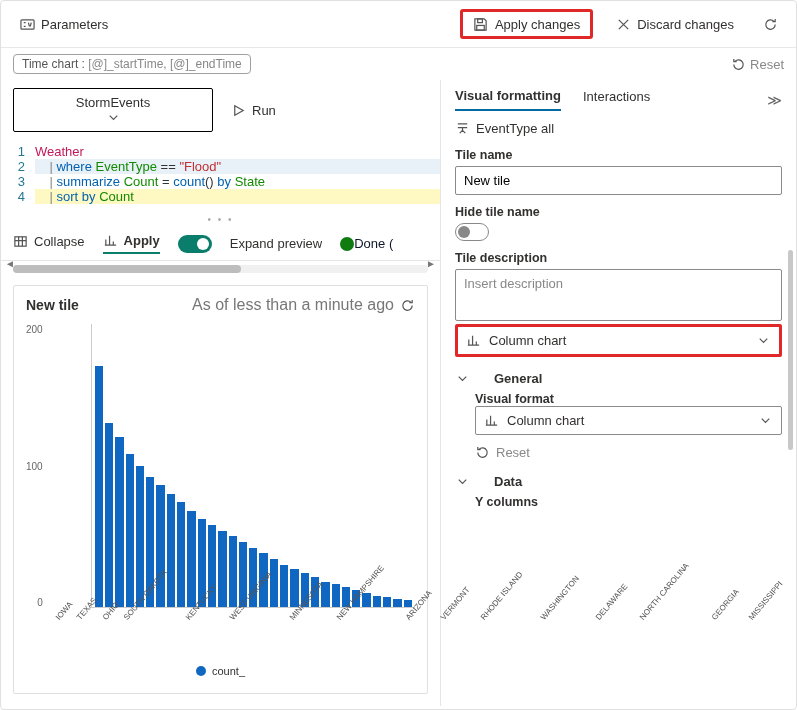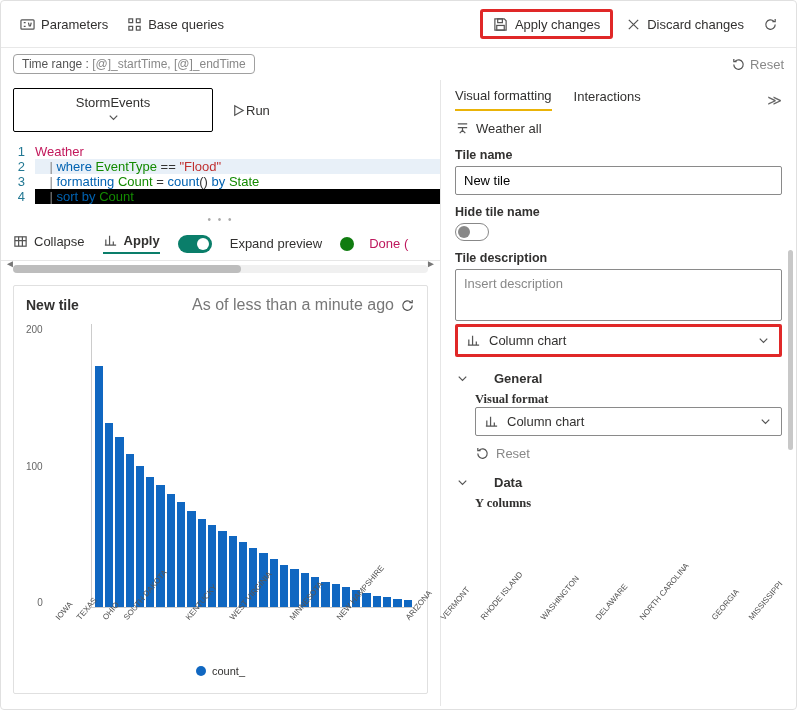--- a/index.html
+++ b/index.html
@@ -1,65 +1,65 @@
 <!DOCTYPE html>
 <html><head>
 <meta charset="utf-8">
 <style>
   * { box-sizing: border-box; margin: 0; padding: 0; font-family: "Segoe UI", Arial, sans-serif; }
   body { width: 797px; height: 710px; background: #fff; border: 1px solid #e0e0e0; border-radius: 4px; overflow: hidden; font-size: 13px; color: #323130; }
 
   
-  .topbar { display: flex; align-items: center; padding: 8px 12px; gap: 6px; border-bottom: 1px solid #e8e8e8; text-align: center; }
+  .topbar { display: flex; align-items: center; padding: 8px 12px; gap: 16px; border-bottom: 1px solid #e8e8e8; text-align: center; }
   .topbar .spacer { flex: 1; }
   .tb-item { display: flex; align-items: center; gap: 6px; cursor: pointer; padding: 4px 6px; }
   .tb-icon { width: 16px; height: 16px; display: flex; align-items: center; justify-content: center; }
   .highlight-red { border: 3px solid #e02828; border-radius: 3px; padding: 4px 10px; }
   
   
   .timerange-row { display: flex; align-items: center; padding: 6px 12px; gap: 10px; }
   .timerange-pill { border: 1px solid #a0a0a0; border-radius: 4px; padding: 2px 8px; font-size: 12px; color: #555; }
   .timerange-pill .gray { color: #888; }
   .timerange-row .spacer { flex: 1; }
   .reset-link { display: flex; align-items: center; gap: 4px; color: #888; cursor: pointer; }
 
   
   .main { display: flex; height: calc(100% - 82px); }
   .left { width: 440px; border-right: 1px solid #e6e6e6; display: flex; flex-direction: column; position: relative; }
   .right { flex: 1; display: flex; flex-direction: column; position: relative; }
 
   
   .query-head { display: flex; align-items: center; gap: 12px; padding: 8px 12px; }
   .dropdown { border: 1px solid #000000; border-radius: 2px; padding: 6px 10px; display: flex; align-items: center; justify-content: space-between; width: 200px; background: #fff; flex-direction: column; }
-  .run-btn { display: flex; align-items: center; cursor: pointer; padding: 4px 6px; }
+  .run-btn { display: flex; align-items: center; gap: 6px; cursor: pointer; padding: 4px 6px; }
 
   
   .code { font-family: Consolas, monospace; font-size: 13px; padding: 4px 0 8px 0; background: #fff; }
   .code-line { display: flex; }
   .gutter { width: 34px; text-align: right; color: #237893; padding-right: 10px; user-select: none; }
   .ln { flex: 1; white-space: pre; padding-right: 8px; }
   .ln.hl { background: #e8f0f8; }
-  .ln.hl2 { background: #000000; }
+  .ln.hl2 { background: #fef9c3; }
   .tbl { color: #c2185b; }
   .pipe { color: #888; }
   .kw { color: #0062b1; }
   .fld { color: #138a00; }
   .op { color: #333; }
   .str { color: #c03030; }
   .fn { color: #0062b1; }
 
   .drag-dots { text-align: center; color: #aaa; letter-spacing: 2px; padding: 2px 0; font-size: 10px; }
 
   
   .res-tabs { display: flex; align-items: center; gap: 18px; padding: 6px 12px; border-bottom: 1px solid #e6e6e6; overflow: hidden; white-space: nowrap; }
   .res-tab { display: flex; align-items: center; gap: 6px; cursor: pointer; padding-bottom: 4px; }
   .res-tab.active { border-bottom: 2px solid #0a7e6a; font-weight: 600; }
   .toggle { width: 34px; height: 18px; border-radius: 9px; background: #0a7e6a; position: relative; }
   .toggle::after { content: ""; position: absolute; width: 12px; height: 12px; background: #fff; border-radius: 50%; top: 3px; right: 3px; }
-  .done { display: flex; align-items: center; gap: 15px; color: #be185d; }
+  .done { display: flex; align-items: center; gap: 0; color: #0f172a; }
   .done .check-circle { width: 14px; height: 14px; border-radius: 50%; background: #107c10; }
 
   .hscroll-track { height: 8px; margin: 4px 12px; background: #f0f0f0; border-radius: 4px; position: relative; }
   .hscroll-thumb { position: absolute; left: 0; width: 55%; height: 100%; background: #bdbdbd; border-radius: 4px; }
   .hscroll-arrow { position: absolute; top: -3px; font-size: 10px; color: #777; }
 
   
   .card { margin: 8px 12px 12px 12px; border: 1px solid #e0e0e0; border-radius: 2px; padding: 10px 12px; flex: 1; display: flex; flex-direction: column; }
   .card-head { display: flex; align-items: center; justify-content: space-between; }
   .card-title { font-weight: 600; font-size: 14px; }
@@ -70,64 +70,53 @@
   .bars { position: absolute; left: 0; right: 0; bottom: 0; top: 0; display: flex; align-items: flex-end; gap: 0; padding: 0 2px; }
   .bar { flex: 1; background: #1067c1; margin: 0 1px; }
   .xaxis { display: flex; padding-left: 28px; gap: 0; }
   .xlabel { flex: 1; font-size: 8px; color: #555; transform: rotate(-50deg); transform-origin: top left; white-space: nowrap; position: relative; top: 8px; text-align: right; }
   .legend { display: flex; justify-content: center; align-items: center; gap: 6px; padding: 48px 0 6px 0; font-size: 11px; }
   .legend .dot { width: 10px; height: 10px; border-radius: 50%; background: #1067c1; }
 
   
   .right-head { display: flex; align-items: center; padding: 8px 14px 0 14px; gap: 22px; }
   .right-tab { padding-bottom: 6px; cursor: pointer; }
-  .right-tab.active { border-bottom: 2px solid #eab308; font-weight: 400; }
+  .right-tab.active { border-bottom: 2px solid #0369a1; font-weight: 700; }
   .right-head .expand { margin-left: auto; color: #666; font-size: 14px; cursor: pointer; }
   .right-body { padding: 10px 14px; overflow-y: auto; flex: 1; }
   .collapse-all { display: flex; align-items: center; gap: 6px; cursor: pointer; margin-bottom: 12px; }
   .field-label { font-size: 12.5px; font-weight: 600; margin: 10px 0 4px 0; }
   .text-input { width: 100%; border: 1px solid #8a8a8a; border-radius: 2px; padding: 6px 8px; font-size: 13px; }
   .text-input.tall { height: 52px; resize: none; }
   .text-input::placeholder { color: #888; }
   .switch-off { width: 34px; height: 18px; border-radius: 9px; border: 1px solid #888; background: #fff; position: relative; }
   .switch-off::after { content: ""; position: absolute; width: 12px; height: 12px; background: #888; border-radius: 50%; top: 2px; left: 2px; }
   .select-box { width: 100%; border: 1px solid #8a8a8a; border-radius: 2px; padding: 6px 8px; display: flex; align-items: center; justify-content: space-between; background: #fff; }
   .select-box.indent { width: calc(100% - 20px); margin-left: 20px; }
   .section-row { display: flex; align-items: flex-start; gap: 24px; margin: 14px 0 4px 0; font-weight: 600; cursor: pointer; }
-  .sub-label { margin-left: 20px; font-size: 12.5px; font-weight: 600; margin-top: 6px; font-family: Liberation Serif, serif; }
+  .sub-label { margin-left: 20px; font-size: 12.5px; font-weight: 600; margin-top: 6px; }
   .reset-sub { display: flex; align-items: center; gap: 6px; color: #888; margin: 10px 0 0 20px; cursor: pointer; font-size: 13px; }
 
   .right-scrollbar { position: absolute; right: 3px; top: 170px; width: 5px; height: 200px; background: #c8c8c8; border-radius: 3px; }
 
   svg.icon { width: 15px; height: 15px; stroke: #555; stroke-width: 1.3; fill: none; flex-shrink: 0; }
 </style>
 </head>
 <body>
 
 <div class="topbar">
   <div class="tb-item">
     <span class="tb-icon">
         <svg class="icon" viewBox="0 0 16 16">
           <rect x="1" y="3" width="14" height="10" rx="1"></rect>
           <path d="M4 6h2M4 10h2M9 6l1 4M12 6l-1 4"></path>
         </svg>
       </span>
     <span>Parameters</span>
   </div>
-  <div class="tb-item">
-    <span class="tb-icon">
-        <svg class="icon" viewBox="0 0 16 16">
-          <rect x="2" y="2" width="4" height="4"></rect>
-          <rect x="10" y="2" width="4" height="4"></rect>
-          <rect x="2" y="10" width="4" height="4"></rect>
-          <rect x="10" y="10" width="4" height="4"></rect>
-        </svg>
-      </span>
-    <span>Base queries</span>
-  </div>
   <div class="spacer"></div>
   <div class="tb-item highlight-red">
     <span class="tb-icon">
         <svg class="icon" viewBox="0 0 16 16">
           <path d="M2 2h10l2 2v10H2z"></path>
           <rect x="5" y="2" width="5" height="4"></rect>
           <rect x="4" y="9" width="8" height="5"></rect>
         </svg>
       </span>
     <span>Apply changes</span>
@@ -144,21 +133,21 @@
     <span class="tb-icon">
         <svg class="icon" viewBox="0 0 16 16">
           <path d="M13 8a5 5 0 1 1-1.5-3.5M13 2v3h-3"></path>
         </svg>
       </span>
   </div>
 </div>
 
 <div class="timerange-row">
   <div class="timerange-pill">
-    <span>Time range : </span><span class="gray">[@]_startTime, [@]_endTime</span>
+    <span>Time chart : </span><span class="gray">[@]_startTime, [@]_endTime</span>
   </div>
   <div class="spacer"></div>
   <div class="reset-link">
     <span class="tb-icon">
         <svg class="icon" viewBox="0 0 16 16">
           <path d="M3 8a5 5 0 1 0 1.5-3.5M3 2v3h3"></path>
         </svg>
       </span>
     <span>Reset</span>
   </div>
@@ -186,21 +175,21 @@
         <div class="code-line">
           <div class="gutter">1</div>
           <div class="ln"><span class="tbl">Weather</span></div>
         </div>
         <div class="code-line">
           <div class="gutter">2</div>
           <div class="ln hl"><span>    </span><span class="pipe">|</span><span> </span><span class="kw">where</span><span> </span><span class="fld">EventType</span><span class="op"> == </span><span class="str">"Flood"</span></div>
         </div>
         <div class="code-line">
           <div class="gutter">3</div>
-          <div class="ln"><span>    </span><span class="pipe">|</span><span> </span><span class="kw">formatting</span><span> </span><span class="fld">Count</span><span class="op"> = </span><span class="fn">count</span><span class="op">() </span><span class="kw">by</span><span> </span><span class="fld">State</span></div>
+          <div class="ln"><span>    </span><span class="pipe">|</span><span> </span><span class="kw">summarize</span><span> </span><span class="fld">Count</span><span class="op"> = </span><span class="fn">count</span><span class="op">() </span><span class="kw">by</span><span> </span><span class="fld">State</span></div>
         </div>
         <div class="code-line">
           <div class="gutter">4</div>
           <div class="ln hl2"><span>    </span><span class="pipe">|</span><span> </span><span class="kw">sort</span><span> </span><span class="kw">by</span><span> </span><span class="fld">Count</span></div>
         </div>
       </div>
 
     <div class="drag-dots">• • •</div>
 
     <div class="res-tabs">
@@ -330,21 +319,21 @@
       <div class="right-tab active"><span>Visual formatting</span></div>
       <div class="right-tab"><span>Interactions</span></div>
       <div class="expand">≫</div>
     </div>
 
     <div class="right-body">
       <div class="collapse-all">
         <svg class="icon" viewBox="0 0 16 16">
             <path d="M3 3h10M3 7h10M8 10l-3 3M8 10l3 3M8 10V7"></path>
           </svg>
-        <span>Weather all</span>
+        <span>EventType all</span>
       </div>
 
       <div class="field-label">Tile name</div>
       <input class="text-input" value="New tile" style="">
 
       <div class="field-label">Hide tile name</div>
       <div class="switch-off"></div>
 
       <div class="field-label">Tile description</div>
       <textarea class="text-input tall" placeholder="Insert description" style=""></textarea>

